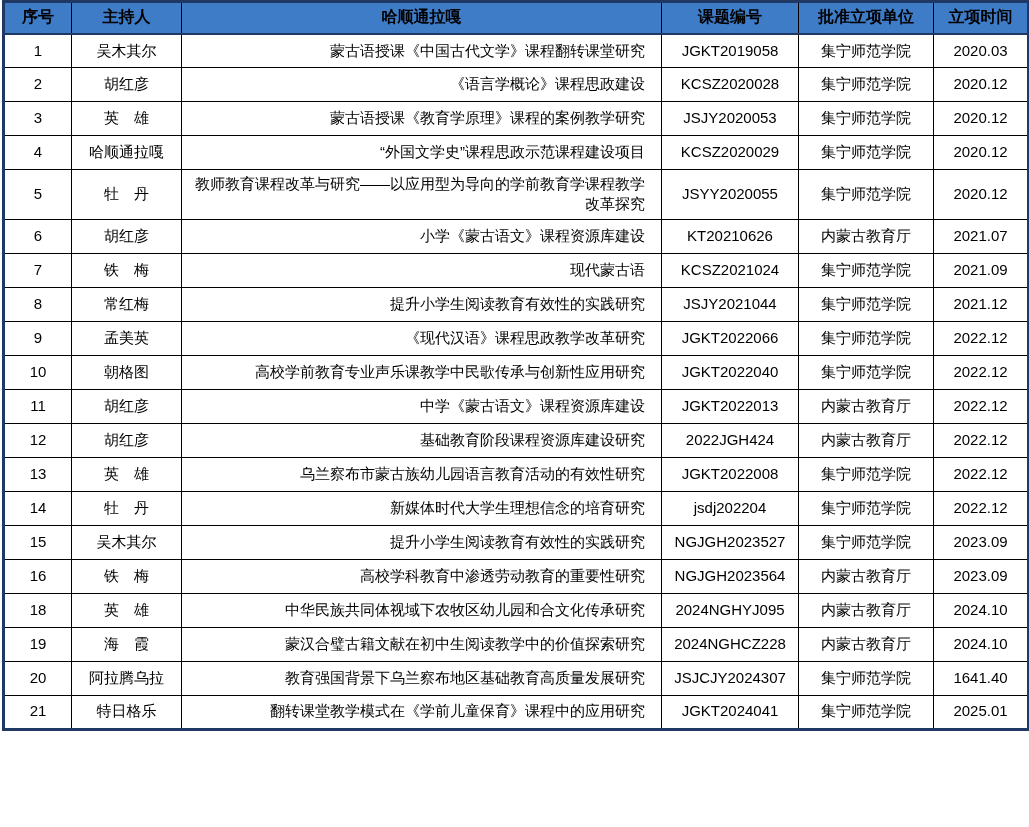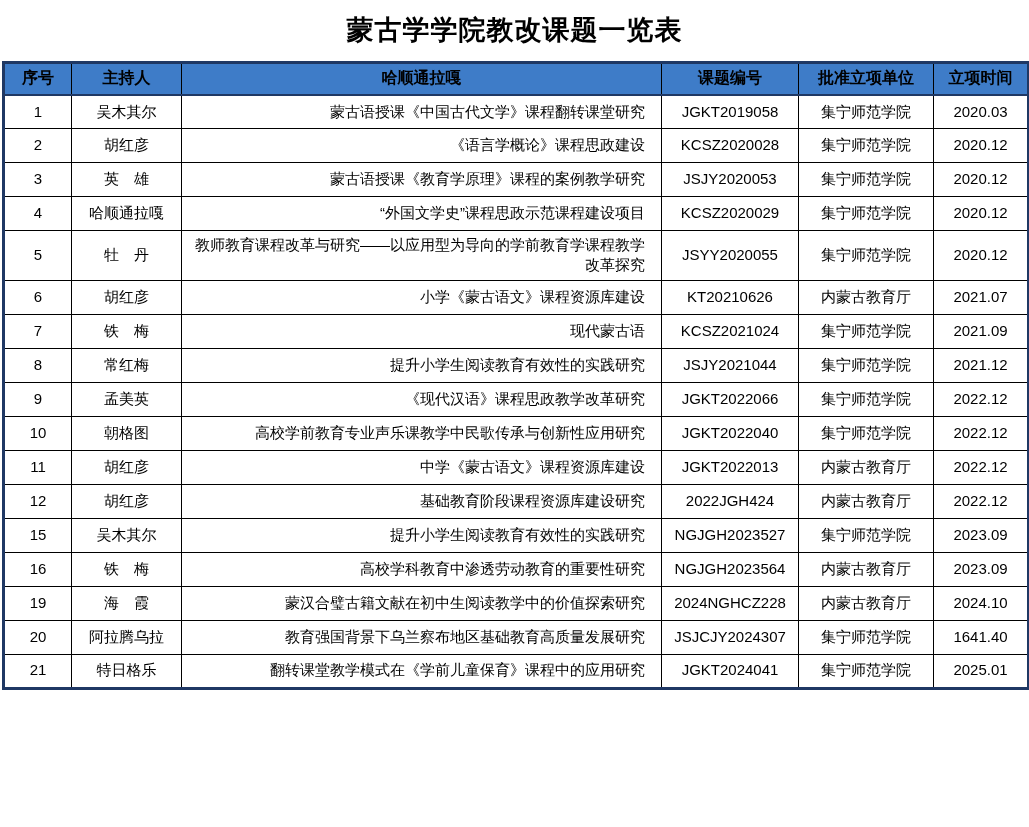--- a/index.html
+++ b/index.html
@@ -66,21 +66,20 @@
   col.c1 { width: 110px; }
   col.c2 { width: 480px; }
   col.c3 { width: 137px; }
   col.c4 { width: 135px; }
   col.c5 { width: 95px; }
 </style>
 </head>
 <body>
 
 <div class="page">
-  <h1 class="doc-title">蒙古学学院教改课题一览表</h1>
 
   <table class="grid">
     <colgroup>
       <col class="c0">
         <col class="c1">
         <col class="c2">
         <col class="c3">
         <col class="c4">
         <col class="c5">
     </colgroup>
@@ -185,34 +184,58 @@
         </tr>
         <tr>
           <td class="col0">12</td>
           <td class="col1">胡红彦</td>
           <td class="col2">基础教育阶段课程资源库建设研究</td>
           <td class="col3">2022JGH424</td>
           <td class="col4">内蒙古教育厅</td>
           <td class="col5">2022.12</td>
         </tr>
         <tr>
+          <td class="col0">13</td>
+          <td class="col1">英　雄</td>
+          <td class="col2">乌兰察布市蒙古族幼儿园语言教育活动的有效性研究</td>
+          <td class="col3">JGKT2022008</td>
+          <td class="col4">集宁师范学院</td>
+          <td class="col5">2022.12</td>
+        </tr>
+        <tr>
+          <td class="col0">14</td>
+          <td class="col1">牡　丹</td>
+          <td class="col2">新媒体时代大学生理想信念的培育研究</td>
+          <td class="col3">jsdj202204</td>
+          <td class="col4">集宁师范学院</td>
+          <td class="col5">2022.12</td>
+        </tr>
+        <tr>
           <td class="col0">15</td>
           <td class="col1">吴木其尔</td>
           <td class="col2">提升小学生阅读教育有效性的实践研究</td>
           <td class="col3">NGJGH2023527</td>
           <td class="col4">集宁师范学院</td>
           <td class="col5">2023.09</td>
         </tr>
         <tr>
           <td class="col0">16</td>
           <td class="col1">铁　梅</td>
           <td class="col2">高校学科教育中渗透劳动教育的重要性研究</td>
           <td class="col3">NGJGH2023564</td>
           <td class="col4">内蒙古教育厅</td>
           <td class="col5">2023.09</td>
+        </tr>
+        <tr>
+          <td class="col0">18</td>
+          <td class="col1">英　雄</td>
+          <td class="col2">中华民族共同体视域下农牧区幼儿园和合文化传承研究</td>
+          <td class="col3">2024NGHYJ095</td>
+          <td class="col4">内蒙古教育厅</td>
+          <td class="col5">2024.10</td>
         </tr>
         <tr>
           <td class="col0">19</td>
           <td class="col1">海　霞</td>
           <td class="col2">蒙汉合璧古籍文献在初中生阅读教学中的价值探索研究</td>
           <td class="col3">2024NGHCZ228</td>
           <td class="col4">内蒙古教育厅</td>
           <td class="col5">2024.10</td>
         </tr>
         <tr>

